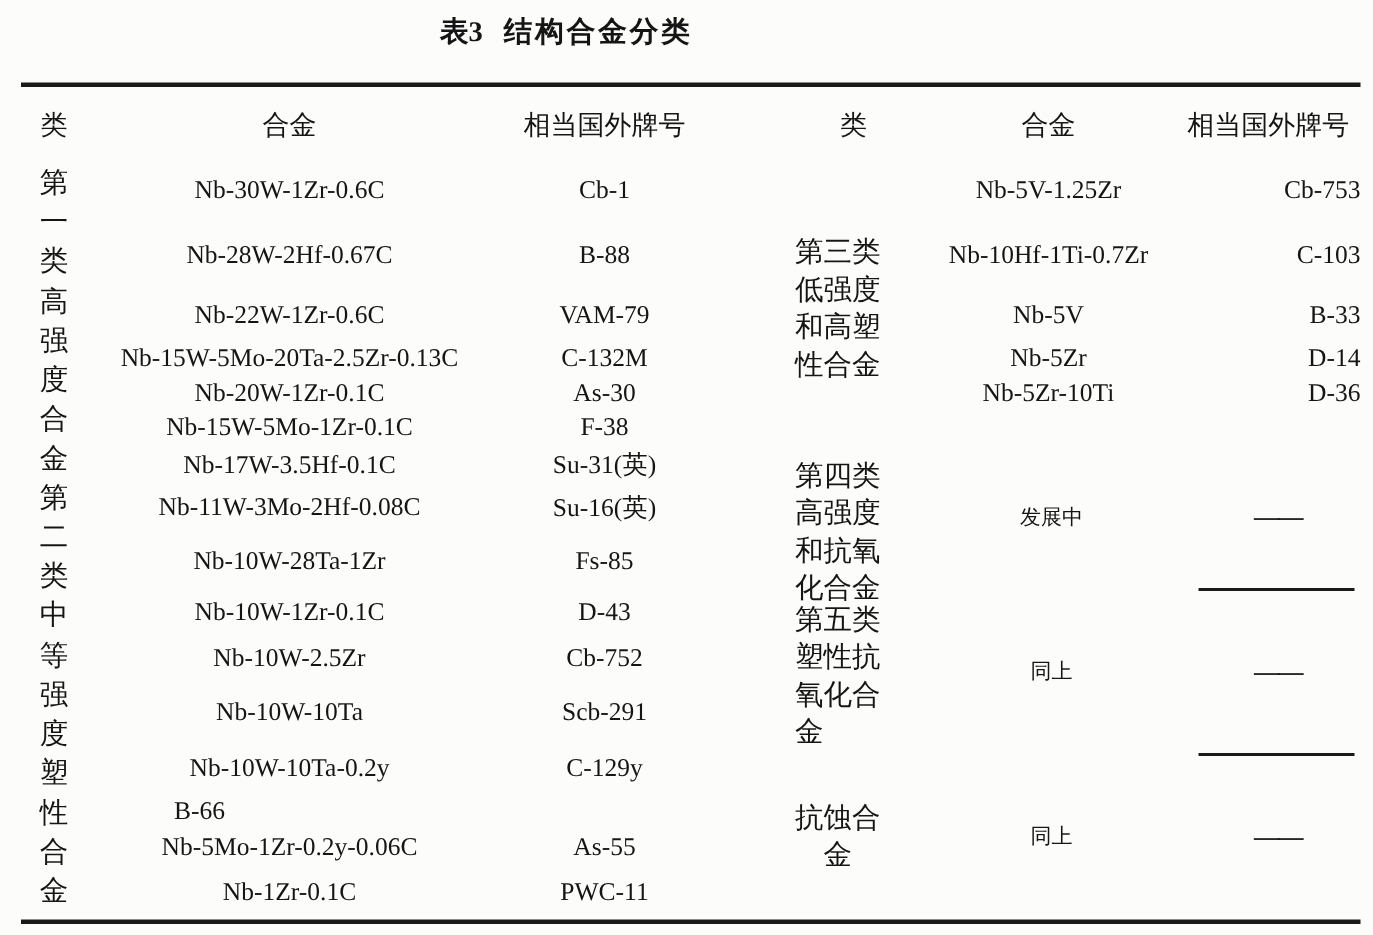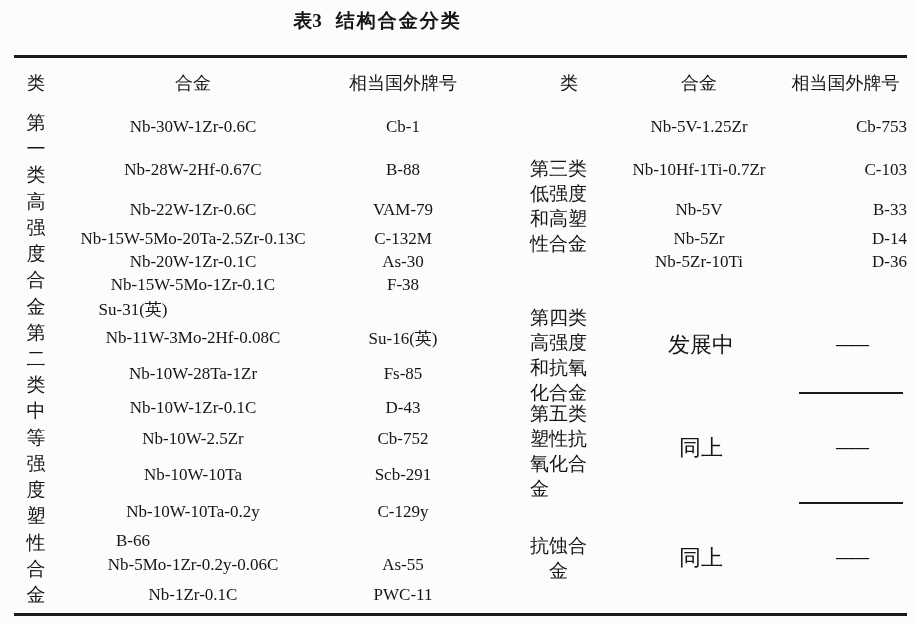--- a/index.html
+++ b/index.html
@@ -41,21 +41,21 @@
   .rhalf{width:429px;display:flex;flex-direction:column;}
   .grp{display:flex;gap:20px;}
   .rclass{
     width:136px;box-sizing:border-box;padding-left:52px;
     font-size:19px;line-height:25px;display:flex;flex-direction:column;
   }
   .rsub{width:293px;display:flex;flex-direction:column;}
   .rrow{display:flex;align-items:center;font-size:17px;}
   .rrow .a{width:170px;text-align:center;}
   .rrow .g{width:123px;text-align:right;}
-  .ralloy{width:170px;display:flex;align-items:center;justify-content:center;font-size:22px;}
+  .ralloy{width:170px;display:flex;align-items:center;justify-content:center;font-size:14px;}
   .rgrade{width:123px;display:flex;align-items:center;justify-content:center;font-size:17px;position:relative;}
   .sep{position:absolute;top:-1px;left:2px;right:4px;border-top:2px solid #1a1a1a;}
   .dash{letter-spacing:-1px;font-weight:bold;}
   .pt8{padding-top:8px;} .pt10{padding-top:10px;}
   .vcenter{justify-content:center;}
 </style>
 </head>
 <body>
 
 <div class="title">
@@ -120,20 +120,21 @@
           </div>
         <div class="lrow" style="height:22px">
             <span class="a">Nb-20W-1Zr-0.1C</span>
             <span class="g">As-30</span>
           </div>
         <div class="lrow" style="height:24px">
             <span class="a">Nb-15W-5Mo-1Zr-0.1C</span>
             <span class="g">F-38</span>
           </div>
         <div class="lrow" style="height:25px">
+            <span class="a">Nb-17W-3.5Hf-0.1C</span>
             <span class="g">Su-31(英)</span>
           </div>
         <div class="lrow" style="height:32px">
             <span class="a">Nb-11W-3Mo-2Hf-0.08C</span>
             <span class="g">Su-16(英)</span>
           </div>
         <div class="lrow" style="height:39px">
             <span class="a">Nb-10W-28Ta-1Zr</span>
             <span class="g">Fs-85</span>
           </div>

